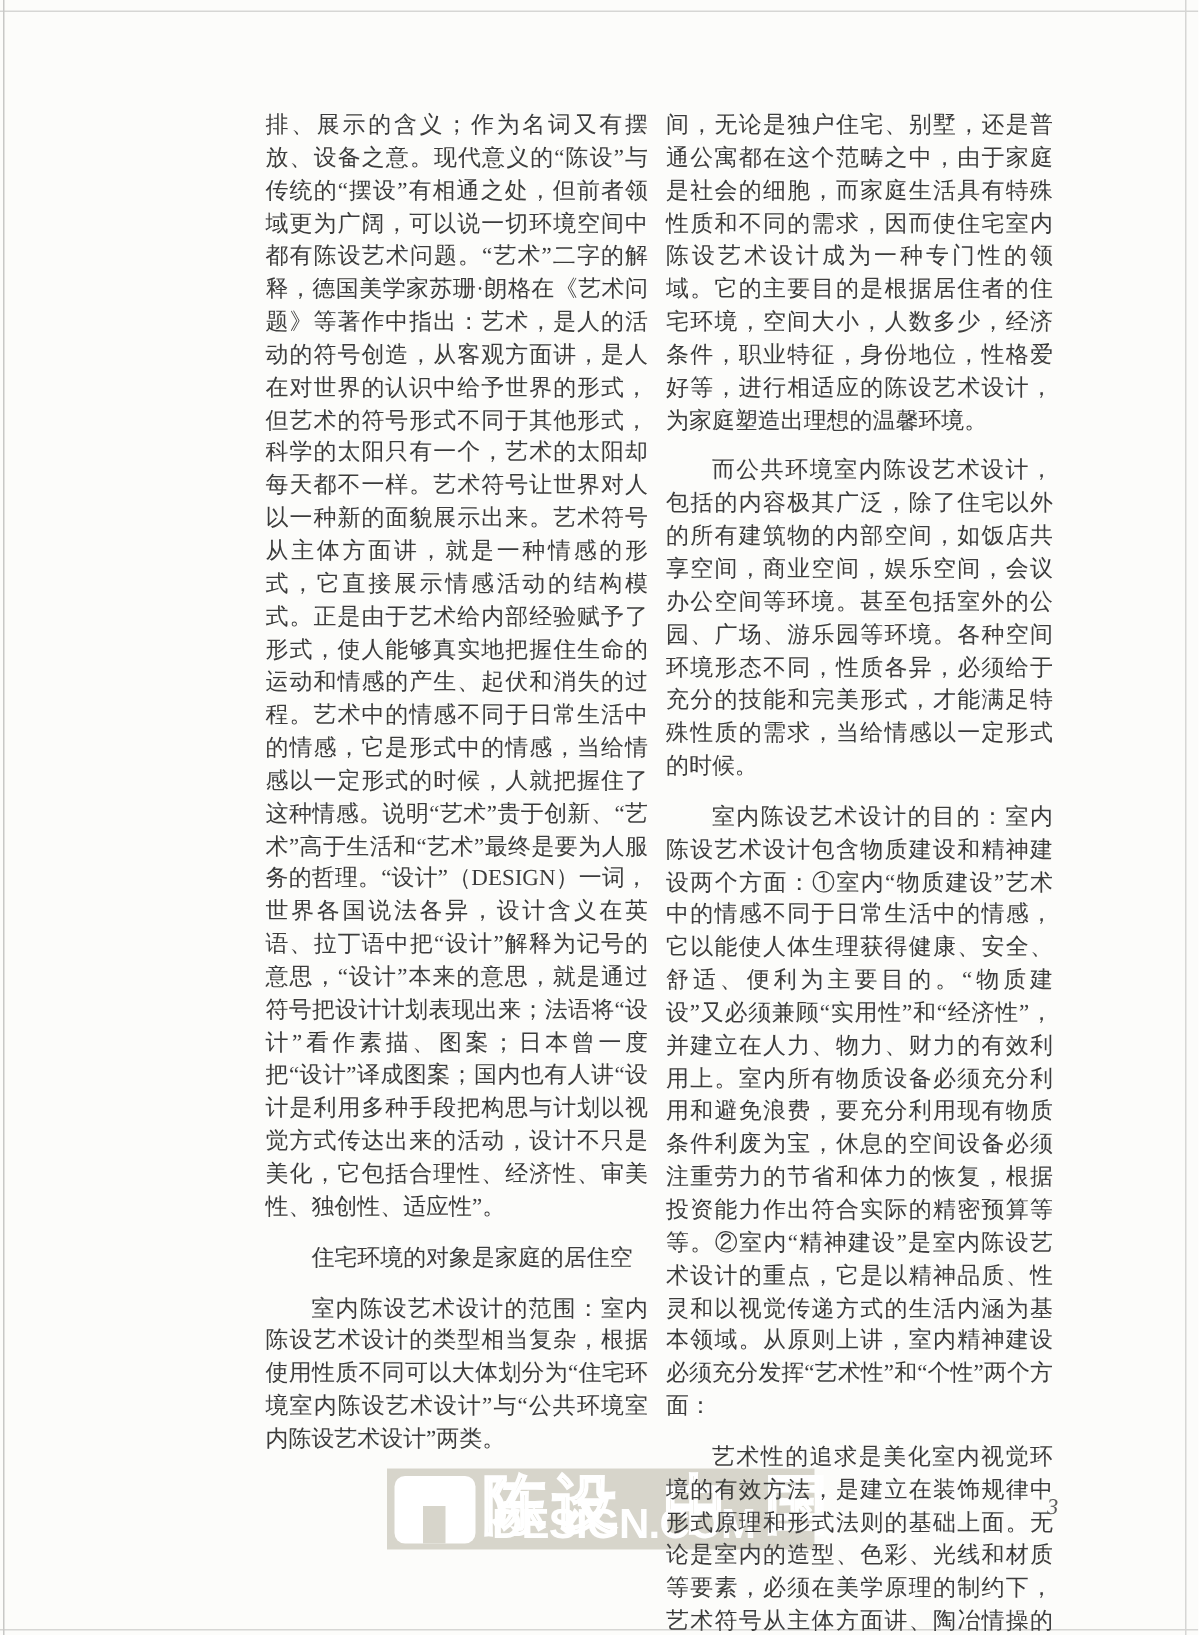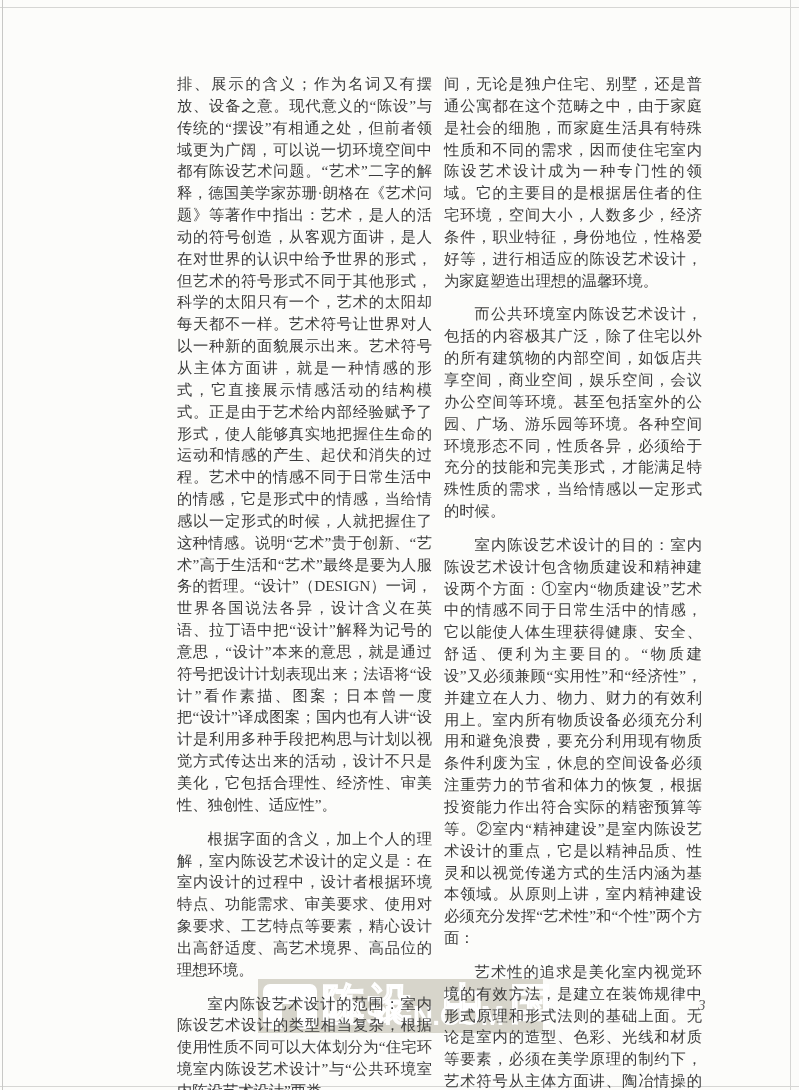--- a/index.html
+++ b/index.html
@@ -116,23 +116,22 @@
         <span class="wm-cn-char c0">陈</span>
         <span class="wm-cn-char c1">设</span>
         <span class="wm-cn-char c2">中</span>
         <span class="wm-cn-char c3">国</span>
       </div>
     <div class="wm-url">DESIGN.COM</div>
   </div>
 
   <div class="col col-left">
       <p class="">排、展示的含义；作为名词又有摆放、设备之意。现代意义的“陈设”与传统的“摆设”有相通之处，但前者领域更为广阔，可以说一切环境空间中都有陈设艺术问题。“艺术”二字的解释，德国美学家苏珊·朗格在《艺术问题》等著作中指出：艺术，是人的活动的符号创造，从客观方面讲，是人在对世界的认识中给予世界的形式，但艺术的符号形式不同于其他形式，科学的太阳只有一个，艺术的太阳却每天都不一样。艺术符号让世界对人以一种新的面貌展示出来。艺术符号从主体方面讲，就是一种情感的形式，它直接展示情感活动的结构模式。正是由于艺术给内部经验赋予了形式，使人能够真实地把握住生命的运动和情感的产生、起伏和消失的过程。艺术中的情感不同于日常生活中的情感，它是形式中的情感，当给情感以一定形式的时候，人就把握住了这种情感。说明“艺术”贵于创新、“艺术”高于生活和“艺术”最终是要为人服务的哲理。“设计”（DESIGN）一词，世界各国说法各异，设计含义在英语、拉丁语中把“设计”解释为记号的意思，“设计”本来的意思，就是通过符号把设计计划表现出来；法语将“设计”看作素描、图案；日本曾一度把“设计”译成图案；国内也有人讲“设计是利用多种手段把构思与计划以视觉方式传达出来的活动，设计不只是美化，它包括合理性、经济性、审美性、独创性、适应性”。</p>
-      <p class="indent">根据字面的含义，加上个人的理解，室内陈设艺术设计的定义是：在室内设计的过程中，设计者根据环境特点、功能需求、审美要求、使用对象要求、工艺特点等要素，精心设计出高舒适度、高艺术境界、高品位的理想环境。</p>
+      <p class="indent">住宅环境的对象是家庭的居住空</p>
       <p class="indent">室内陈设艺术设计的范围：室内陈设艺术设计的类型相当复杂，根据使用性质不同可以大体划分为“住宅环境室内陈设艺术设计”与“公共环境室内陈设艺术设计”两类。</p>
-      <p class="indent">住宅环境的对象是家庭的居住空</p>
     </div>
   <div class="col col-right">
       <p class="">间，无论是独户住宅、别墅，还是普通公寓都在这个范畴之中，由于家庭是社会的细胞，而家庭生活具有特殊性质和不同的需求，因而使住宅室内陈设艺术设计成为一种专门性的领域。它的主要目的是根据居住者的住宅环境，空间大小，人数多少，经济条件，职业特征，身份地位，性格爱好等，进行相适应的陈设艺术设计，为家庭塑造出理想的温馨环境。</p>
       <p class="indent">而公共环境室内陈设艺术设计，包括的内容极其广泛，除了住宅以外的所有建筑物的内部空间，如饭店共享空间，商业空间，娱乐空间，会议办公空间等环境。甚至包括室外的公园、广场、游乐园等环境。各种空间环境形态不同，性质各异，必须给于充分的技能和完美形式，才能满足特殊性质的需求，当给情感以一定形式的时候。</p>
       <p class="indent">室内陈设艺术设计的目的：室内陈设艺术设计包含物质建设和精神建设两个方面：①室内“物质建设”艺术中的情感不同于日常生活中的情感，它以能使人体生理获得健康、安全、舒适、便利为主要目的。“物质建设”又必须兼顾“实用性”和“经济性”，并建立在人力、物力、财力的有效利用上。室内所有物质设备必须充分利用和避免浪费，要充分利用现有物质条件利废为宝，休息的空间设备必须注重劳力的节省和体力的恢复，根据投资能力作出符合实际的精密预算等等。②室内“精神建设”是室内陈设艺术设计的重点，它是以精神品质、性灵和以视觉传递方式的生活内涵为基本领域。从原则上讲，室内精神建设必须充分发挥“艺术性”和“个性”两个方面：</p>
       <p class="indent">艺术性的追求是美化室内视觉环境的有效方法，是建立在装饰规律中形式原理和形式法则的基础上面。无论是室内的造型、色彩、光线和材质等要素，必须在美学原理的制约下，艺术符号从主体方面讲、陶冶情操的美感效果。</p>
       <p class="indent">个性的塑造是表现室内性灵境界的理</p>
     </div>
 
   <div class="page-number">3</div>

